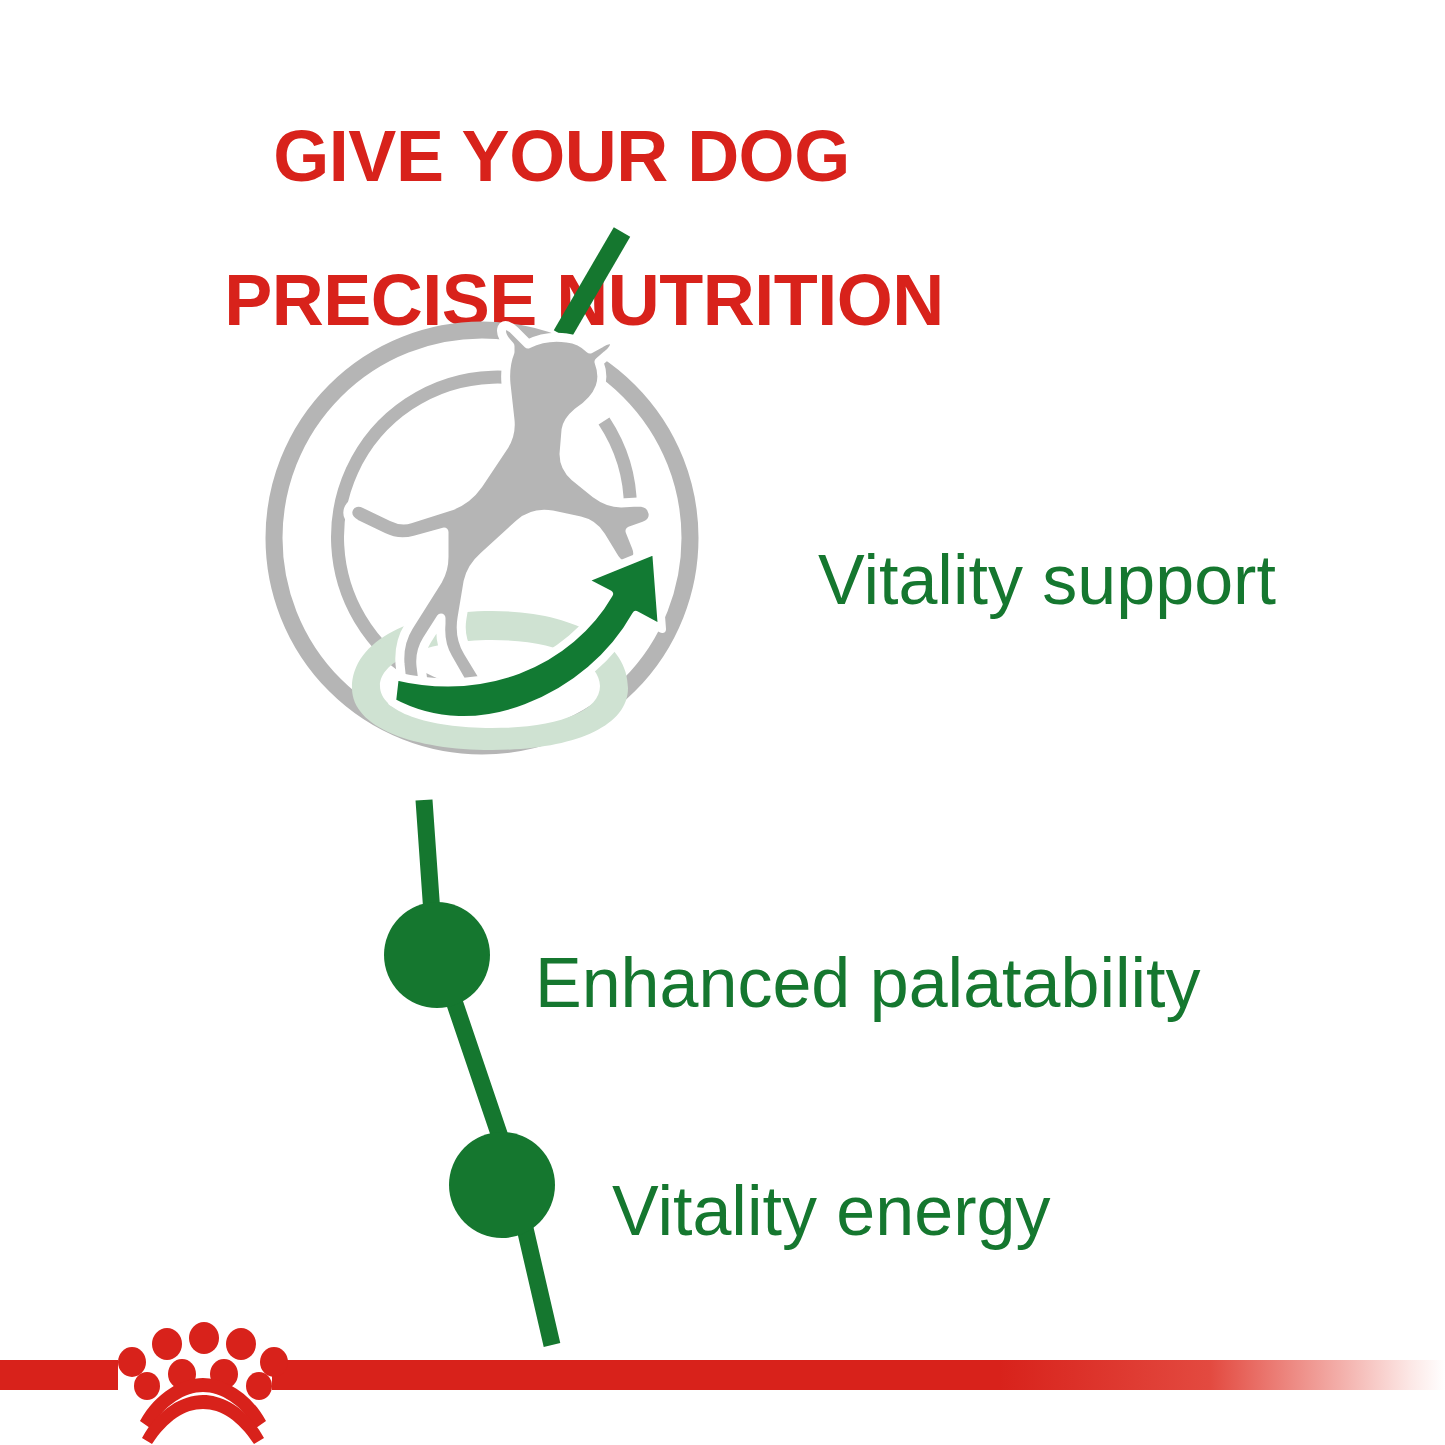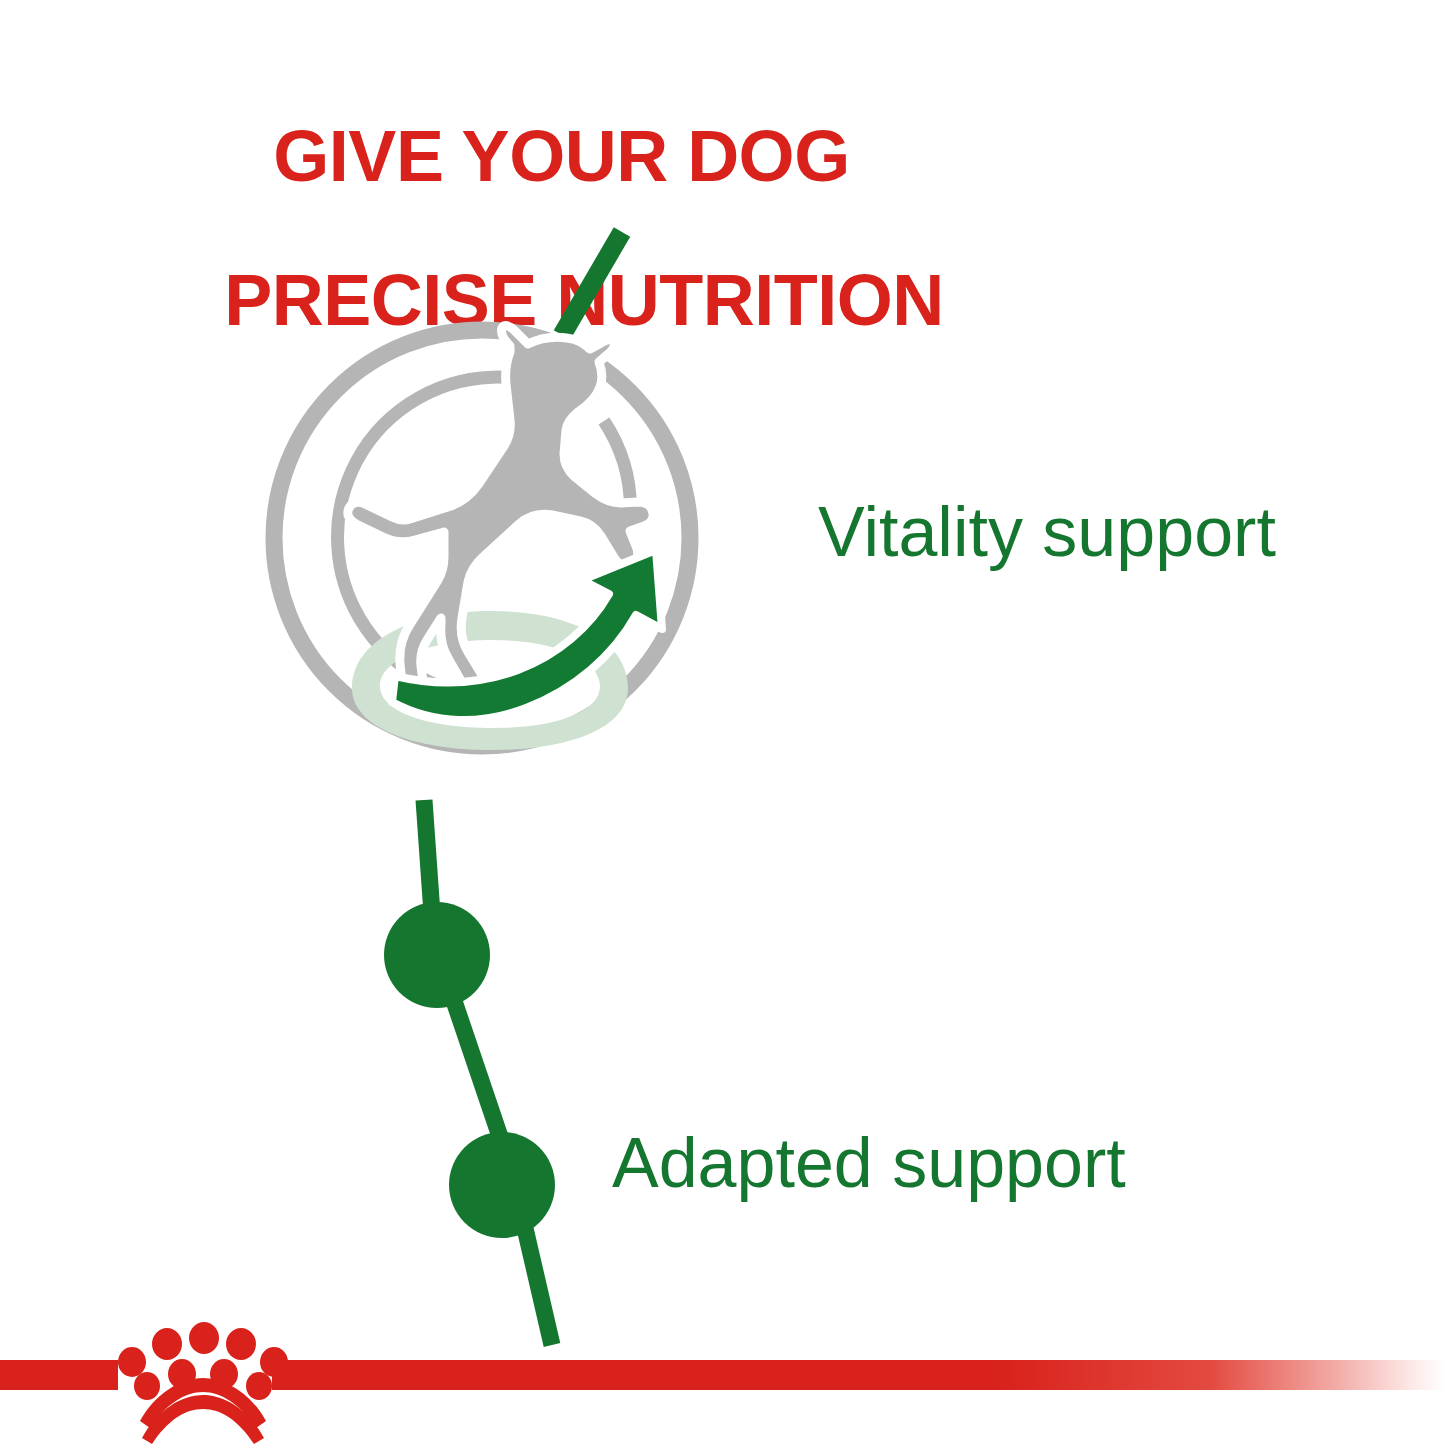--- a/index.html
+++ b/index.html
@@ -64,20 +64,21 @@
   .connector svg { display: block; width: 100%; height: 100%; overflow: visible; }
 
   
   .benefit-label {
     position: absolute;
     color: #15772F;
     font-size: 70px;
     font-weight: 400;
     line-height: 1;
     white-space: nowrap;
+    margin-top: 48px;
   }
   .lbl-vitality     { left: 818px;  top: 497px;  }
   .lbl-palatability { left: 535px;  top: 900px;  }
   .lbl-energy       { left: 612px;  top: 1128px; }
 
   
   .brandbar {
     position: absolute;
     left: 0;
     top: 1348px;
@@ -224,22 +225,23 @@
                L 404 262
                L 410 341
                L 384 327
                C 361 368, 322 402, 274 420
                C 230 437, 183 437, 140 414 Z"></path>
     </svg>
   </div>
 
   <div class="benefit-label lbl-vitality">Vitality support</div>
 
-
-  <div class="benefit-label lbl-energy">Adapted support</div>
+  <div class="benefit-label lbl-palatability">Enhanced palatability</div>
+
+  <div class="benefit-label lbl-energy">Vitality energy</div>
 
   <div class="brandbar">
     <div class="bar-left"></div>
     <div class="bar-right"></div>
 
     <div class="crown">
       <svg viewBox="0 0 180 128" xmlns="http://www.w3.org/2000/svg">
         <g fill="#D8221B">
 
           <ellipse cx="20" cy="46" rx="14" ry="15"></ellipse>

